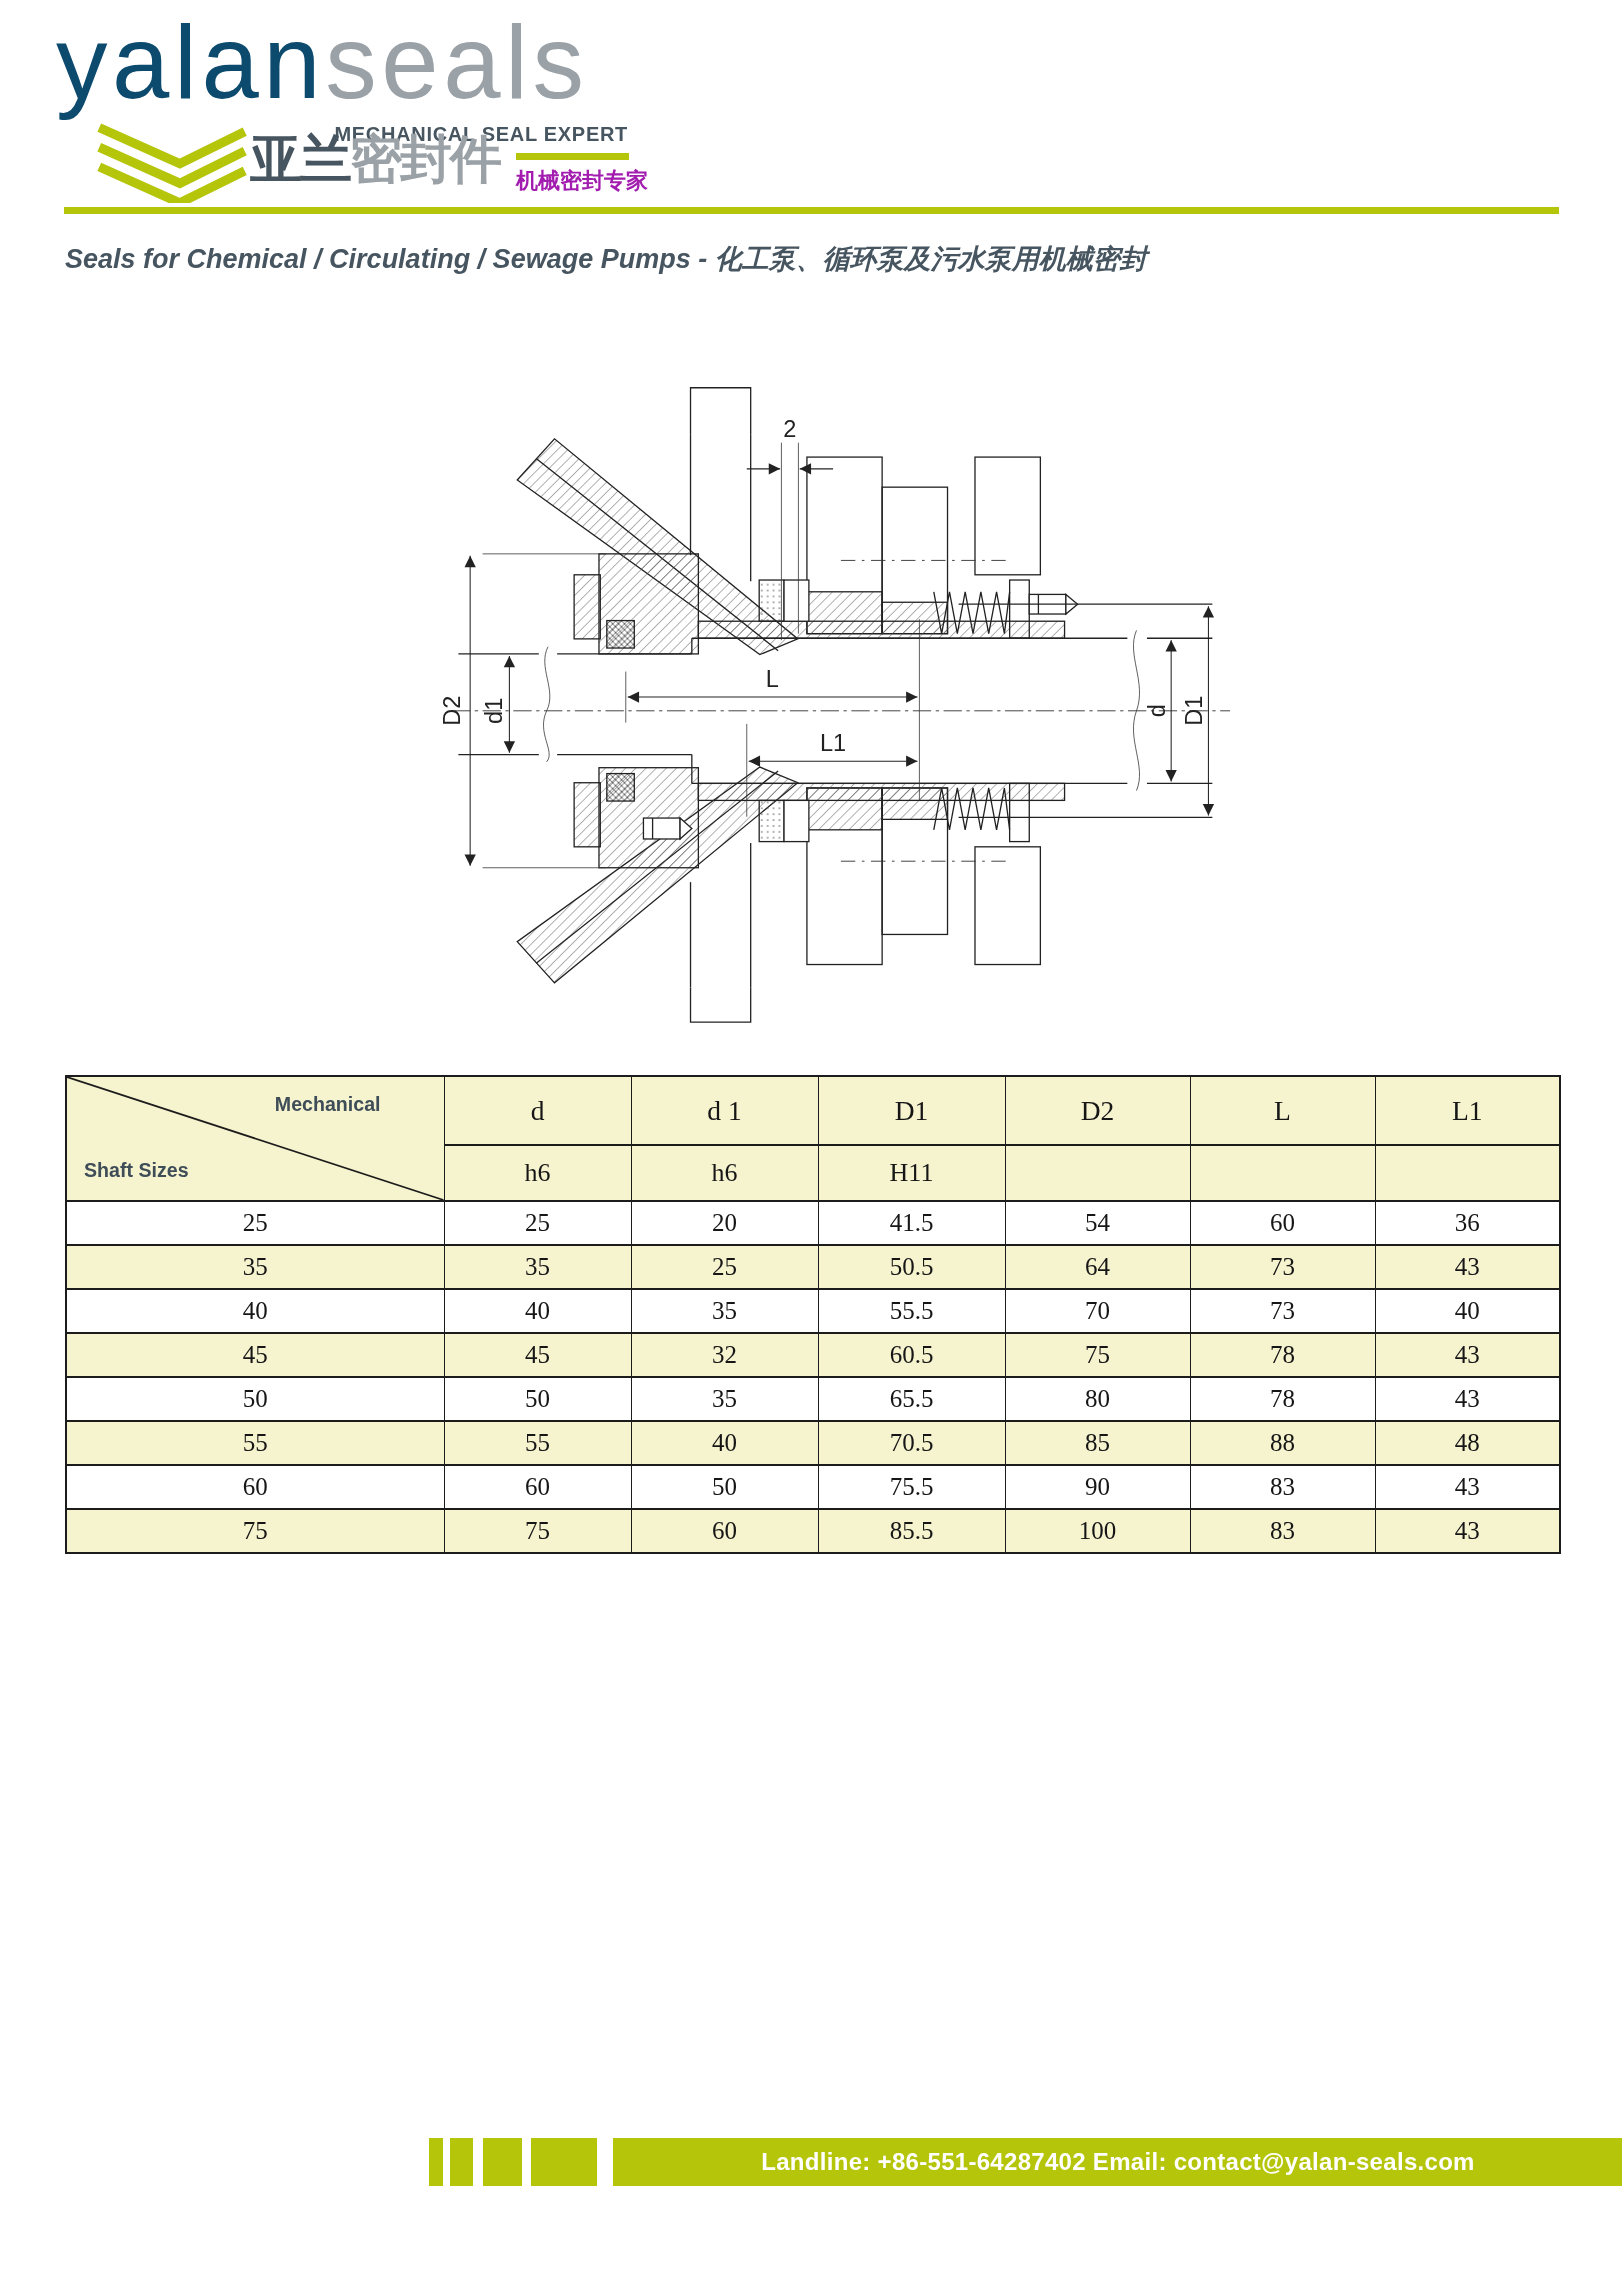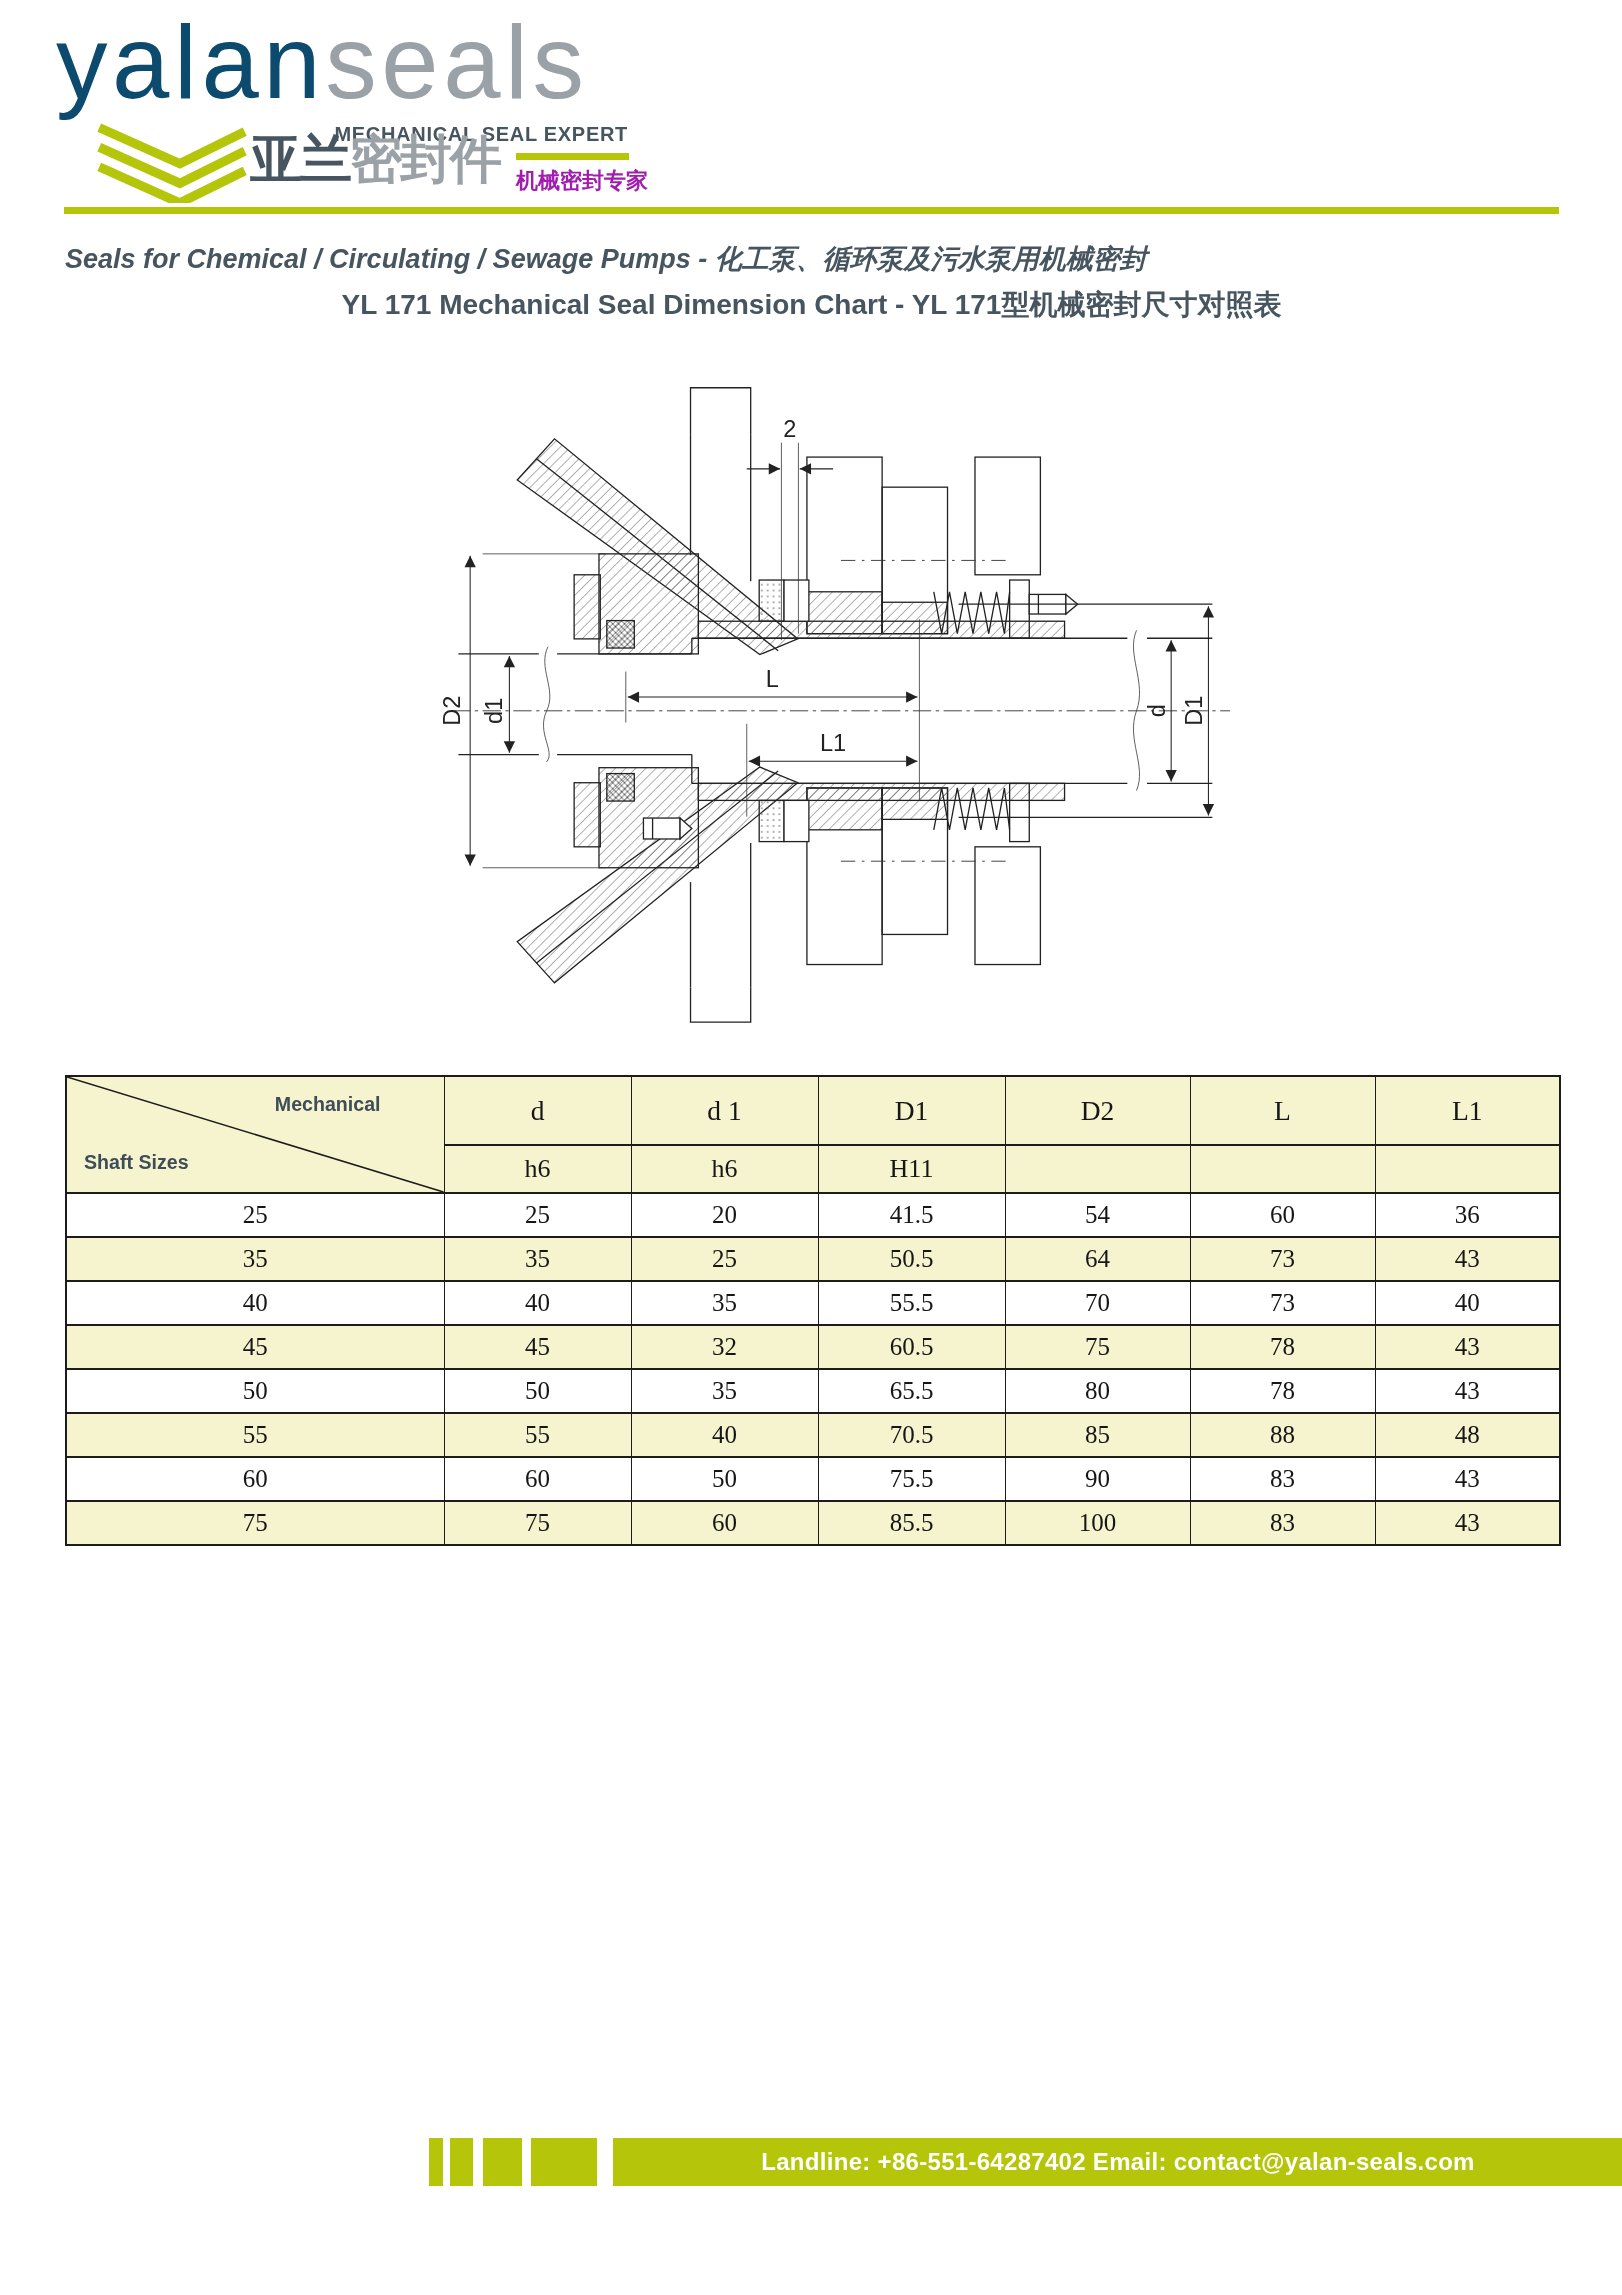--- a/index.html
+++ b/index.html
@@ -44,21 +44,21 @@
   .dlbl { font-family:"Liberation Sans", sans-serif; font-size:36px; fill:#222; }
 
   
   .dim-table { position:absolute; left:65px; top:1075px; width:1494px;
                border-collapse:collapse; table-layout:fixed;
                font-family:"Liberation Serif", serif; }
   .dim-table td, .dim-table th { border:1.3px solid #1c1c1c; border-top-width:2px; border-bottom-width:2px;
                text-align:center; vertical-align:middle; color:#161616; font-weight:400; }
   .dim-table { border:2.6px solid #1c1c1c; }
   .hdr-cell { height:69px; font-size:27.5px; background:#f6f3cf; }
-  .tol-cell { height:48px; font-size:26px; background:#f6f3cf; }
+  .tol-cell { height:56px; font-size:26px; background:#f6f3cf; }
   .row-w td { background:#ffffff; }
   .row-y td { background:#f6f3cf; }
   .data-cell { height:44px; font-size:25px; }
   .corner { position:relative; background:#f6f3cf; padding:0; }
   .corner svg { position:absolute; inset:0; width:100%; height:100%; }
   .corner-top { position:absolute; top:15.7px; right:63px; font-family:"Liberation Sans", sans-serif;
                 font-size:19.6px; font-weight:700; color:#3e4d57; }
   .corner-bottom { position:absolute; bottom:18.3px; left:17px; font-family:"Liberation Sans", sans-serif;
                    font-size:19.6px; font-weight:700; color:#3e4d57; }
 
@@ -85,21 +85,20 @@
 
   <div class="tagline-en">MECHANICAL SEAL EXPERT</div>
 
   <div class="brand-cn"><span class="dk">亚兰</span><span class="gy">密封件</span></div>
 
   <div class="green-dash"></div>
   <div class="tagline-cn">机械密封专家</div>
 
   <div class="rule"></div>
   <div class="subtitle">Seals for Chemical / Circulating / Sewage Pumps - 化工泵、循环泵及污水泵用机械密封</div>
-  <div class="title">YL 171 Mechanical Seal Dimension Chart - YL 171型机械密封尺寸对照表</div>
 
   <div class="drawing">
   <svg viewBox="0 0 1310 1020">
     <defs>
       <pattern id="hatch" width="11" height="11" patternUnits="userSpaceOnUse" patternTransform="rotate(45)">
         <line x1="0" y1="0" x2="0" y2="11" stroke="#555" stroke-width="1.4"></line>
       </pattern>
       <pattern id="cross" width="9" height="9" patternUnits="userSpaceOnUse">
         <path d="M0,0 L9,9 M9,0 L0,9" stroke="#444" stroke-width="1.2"></path>
       </pattern>

